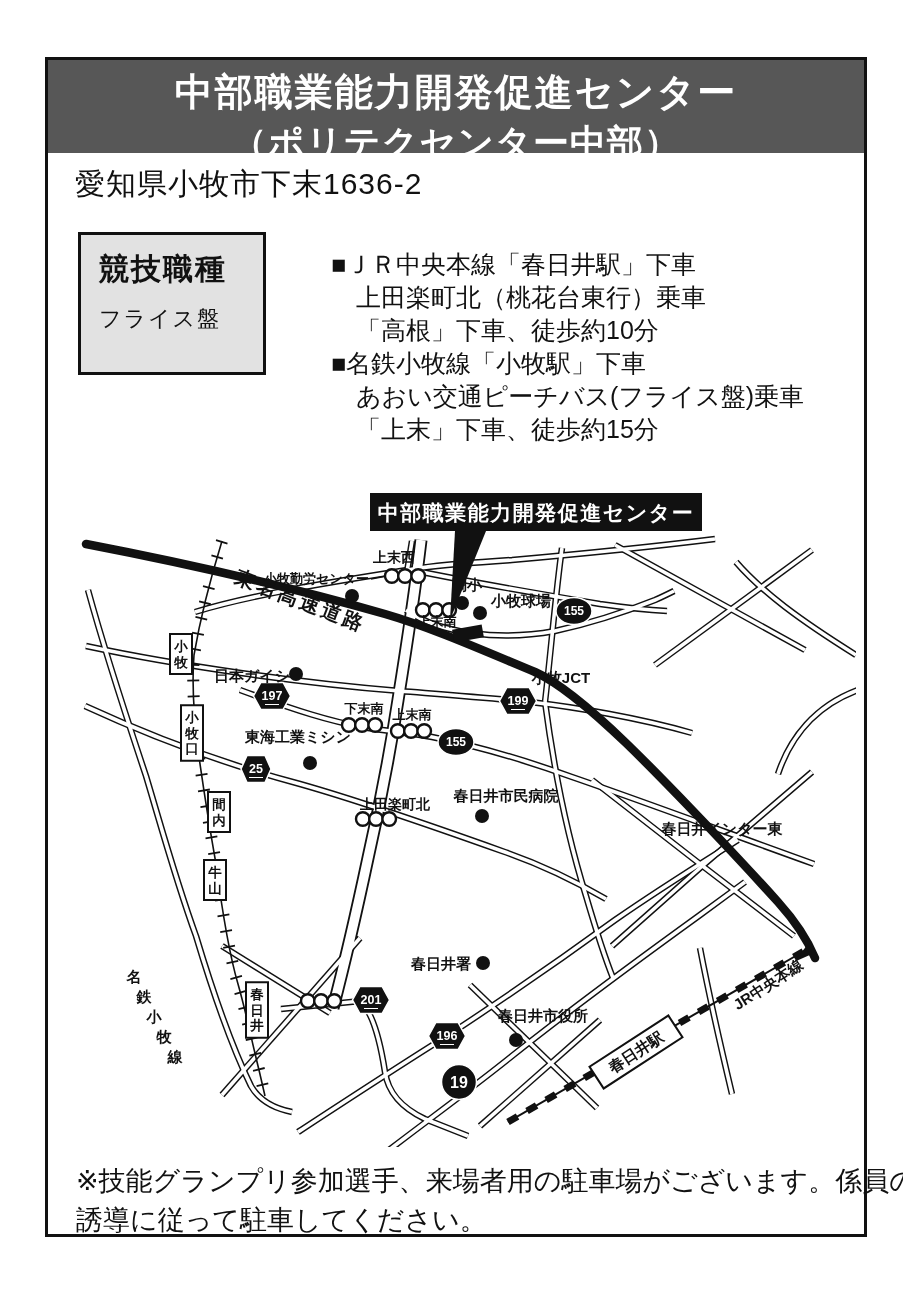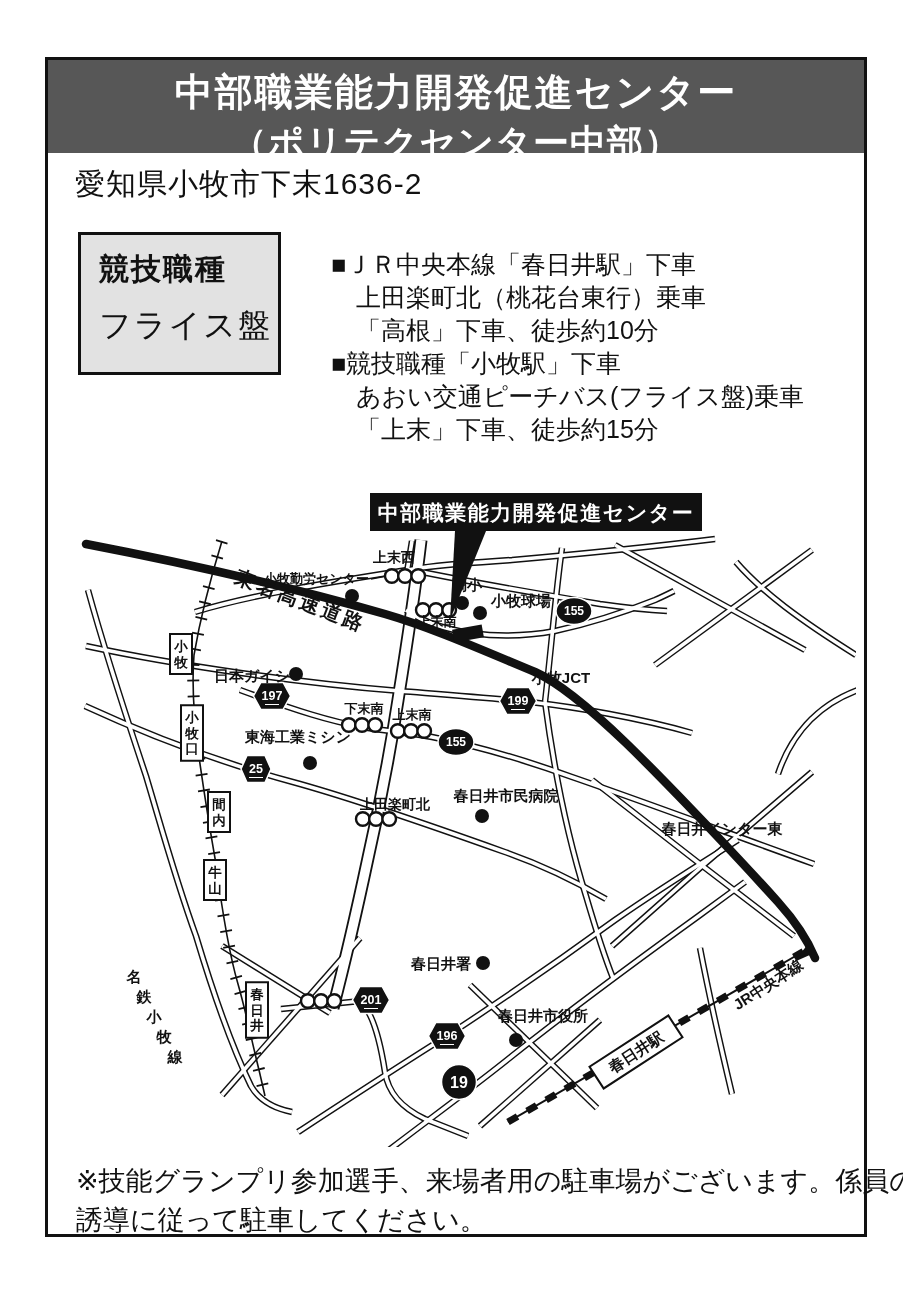--- a/index.html
+++ b/index.html
@@ -9,24 +9,24 @@
   #map-svg text{font-family:"Liberation Sans","DejaVu Sans",sans-serif;}
   .doc-border{position:absolute;left:45px;top:57px;width:822px;height:1180px;
       border:3px solid #111;box-sizing:border-box;z-index:2;}
   .header-bar{position:absolute;left:0;top:0;right:0;height:93px;background:#575757;}
   .header-title{font-size:38px;font-weight:700;color:#fff;text-align:center;
       letter-spacing:2px;margin-top:7px;white-space:nowrap;}
   .header-subtitle{font-size:36px;font-weight:700;color:#fff;text-align:center;
       letter-spacing:1px;margin-top:1px;white-space:nowrap;}
   .address{position:absolute;left:27px;top:104px;font-size:30px;font-weight:400;
       letter-spacing:1px;white-space:nowrap;}
-  .category-box{position:absolute;left:30px;top:172px;width:203px;height:143px;
+  .category-box{position:absolute;left:30px;top:172px;width:188px;height:143px;
       background:#e2e2e2;border:3px solid #111;box-sizing:border-box;padding:14px 0 0 18px;}
   .category-title{font-size:30px;font-weight:700;letter-spacing:2px;}
-  .category-value{font-size:32px;font-weight:500;letter-spacing:2px;margin-top:14px;}
+  .category-value{font-size:22px;font-weight:500;letter-spacing:2px;margin-top:14px;}
   .directions{position:absolute;left:283px;top:188px;width:540px;}
   .dir-line{font-size:25px;line-height:33px;font-weight:500;white-space:nowrap;}
   .dir-line.indent{padding-left:25px;}
   .footer-note{position:absolute;left:28px;top:1102px;width:775px;}
   .footer-line{font-size:27px;line-height:39px;font-weight:500;white-space:nowrap;}
 </style>
 </head>
 <body>
 
 <svg id="map-svg" width="903" height="1289" viewBox="0 0 903 1289" aria-hidden="true">
@@ -247,21 +247,21 @@
 
   <div class="category-box">
     <div class="category-title">競技職種</div>
     <div class="category-value">フライス盤</div>
   </div>
 
   <div class="directions">
       <div class="dir-line">■ＪＲ中央本線「春日井駅」下車</div>
       <div class="dir-line indent">上田楽町北（桃花台東行）乗車</div>
       <div class="dir-line indent">「高根」下車、徒歩約10分</div>
-      <div class="dir-line">■競技職種「小牧駅」下車</div>
+      <div class="dir-line">■名鉄小牧線「小牧駅」下車</div>
       <div class="dir-line indent">あおい交通ピーチバス(フライス盤)乗車</div>
       <div class="dir-line indent">「上末」下車、徒歩約15分</div>
     </div>
 
   <div class="footer-note">
     <div class="footer-line">※技能グランプリ参加選手、来場者用の駐車場がございます。係員の</div>
     <div class="footer-line">誘導に従って駐車してください。</div>
   </div>
 </div>
 

